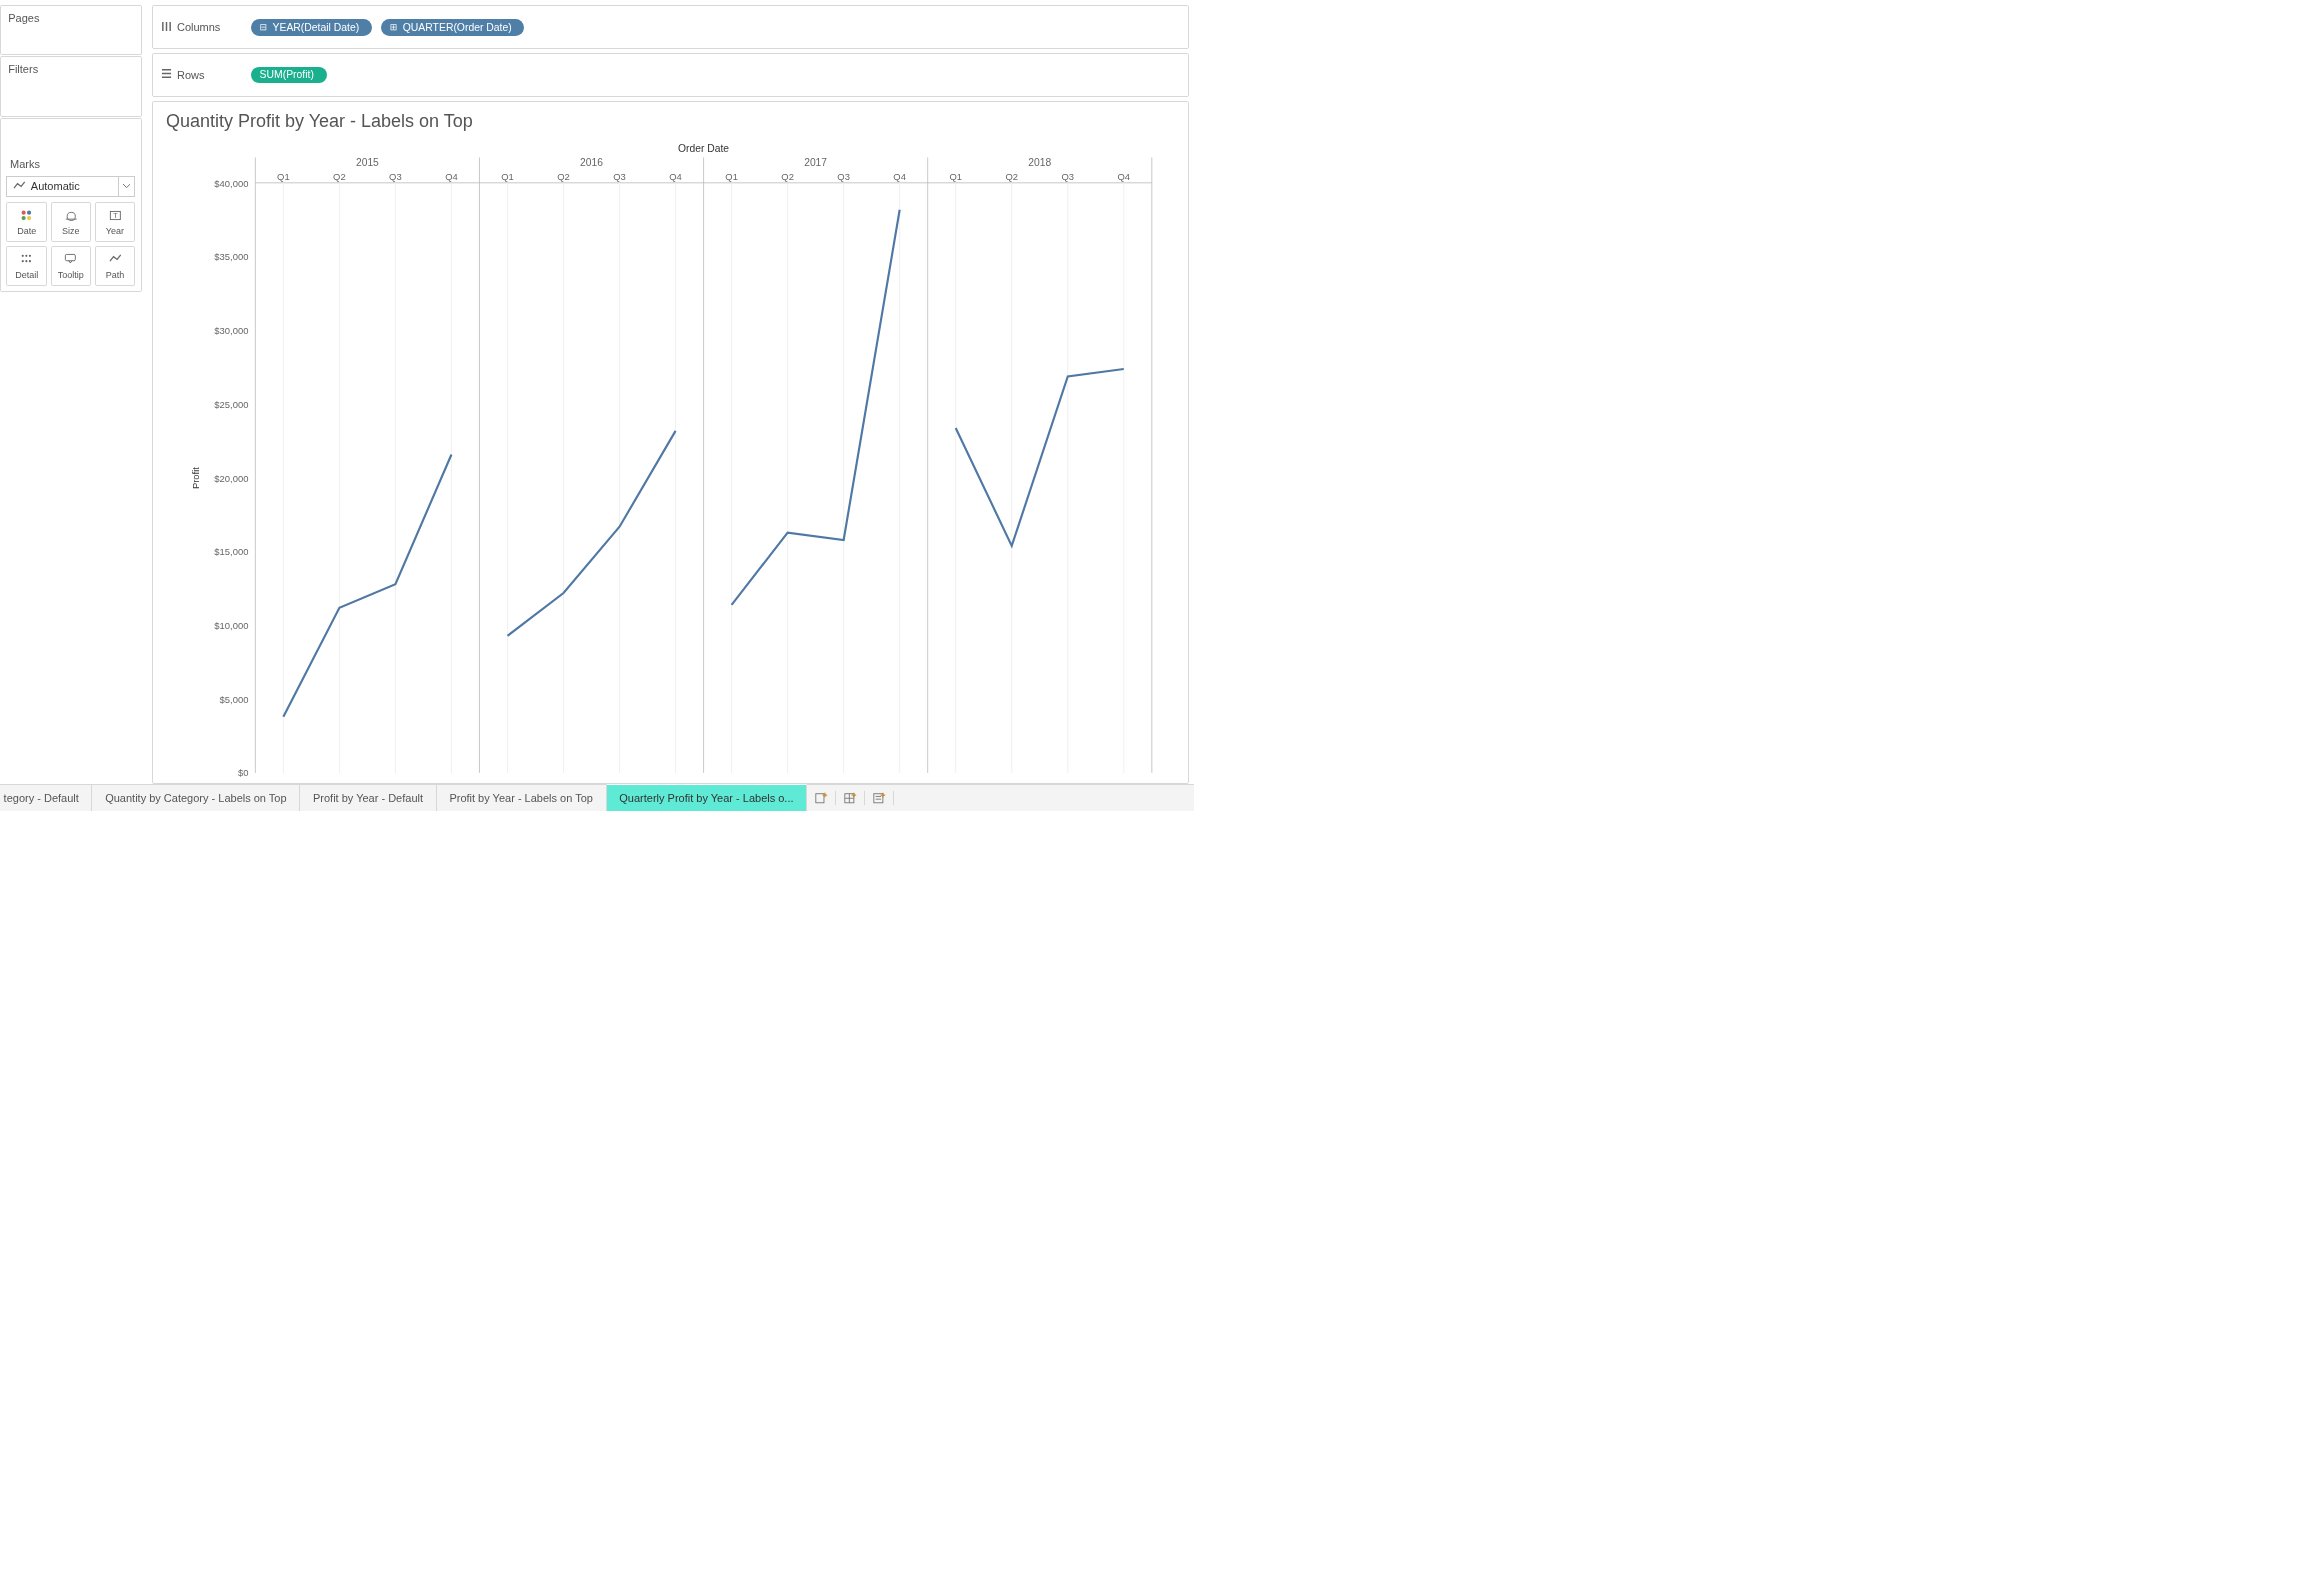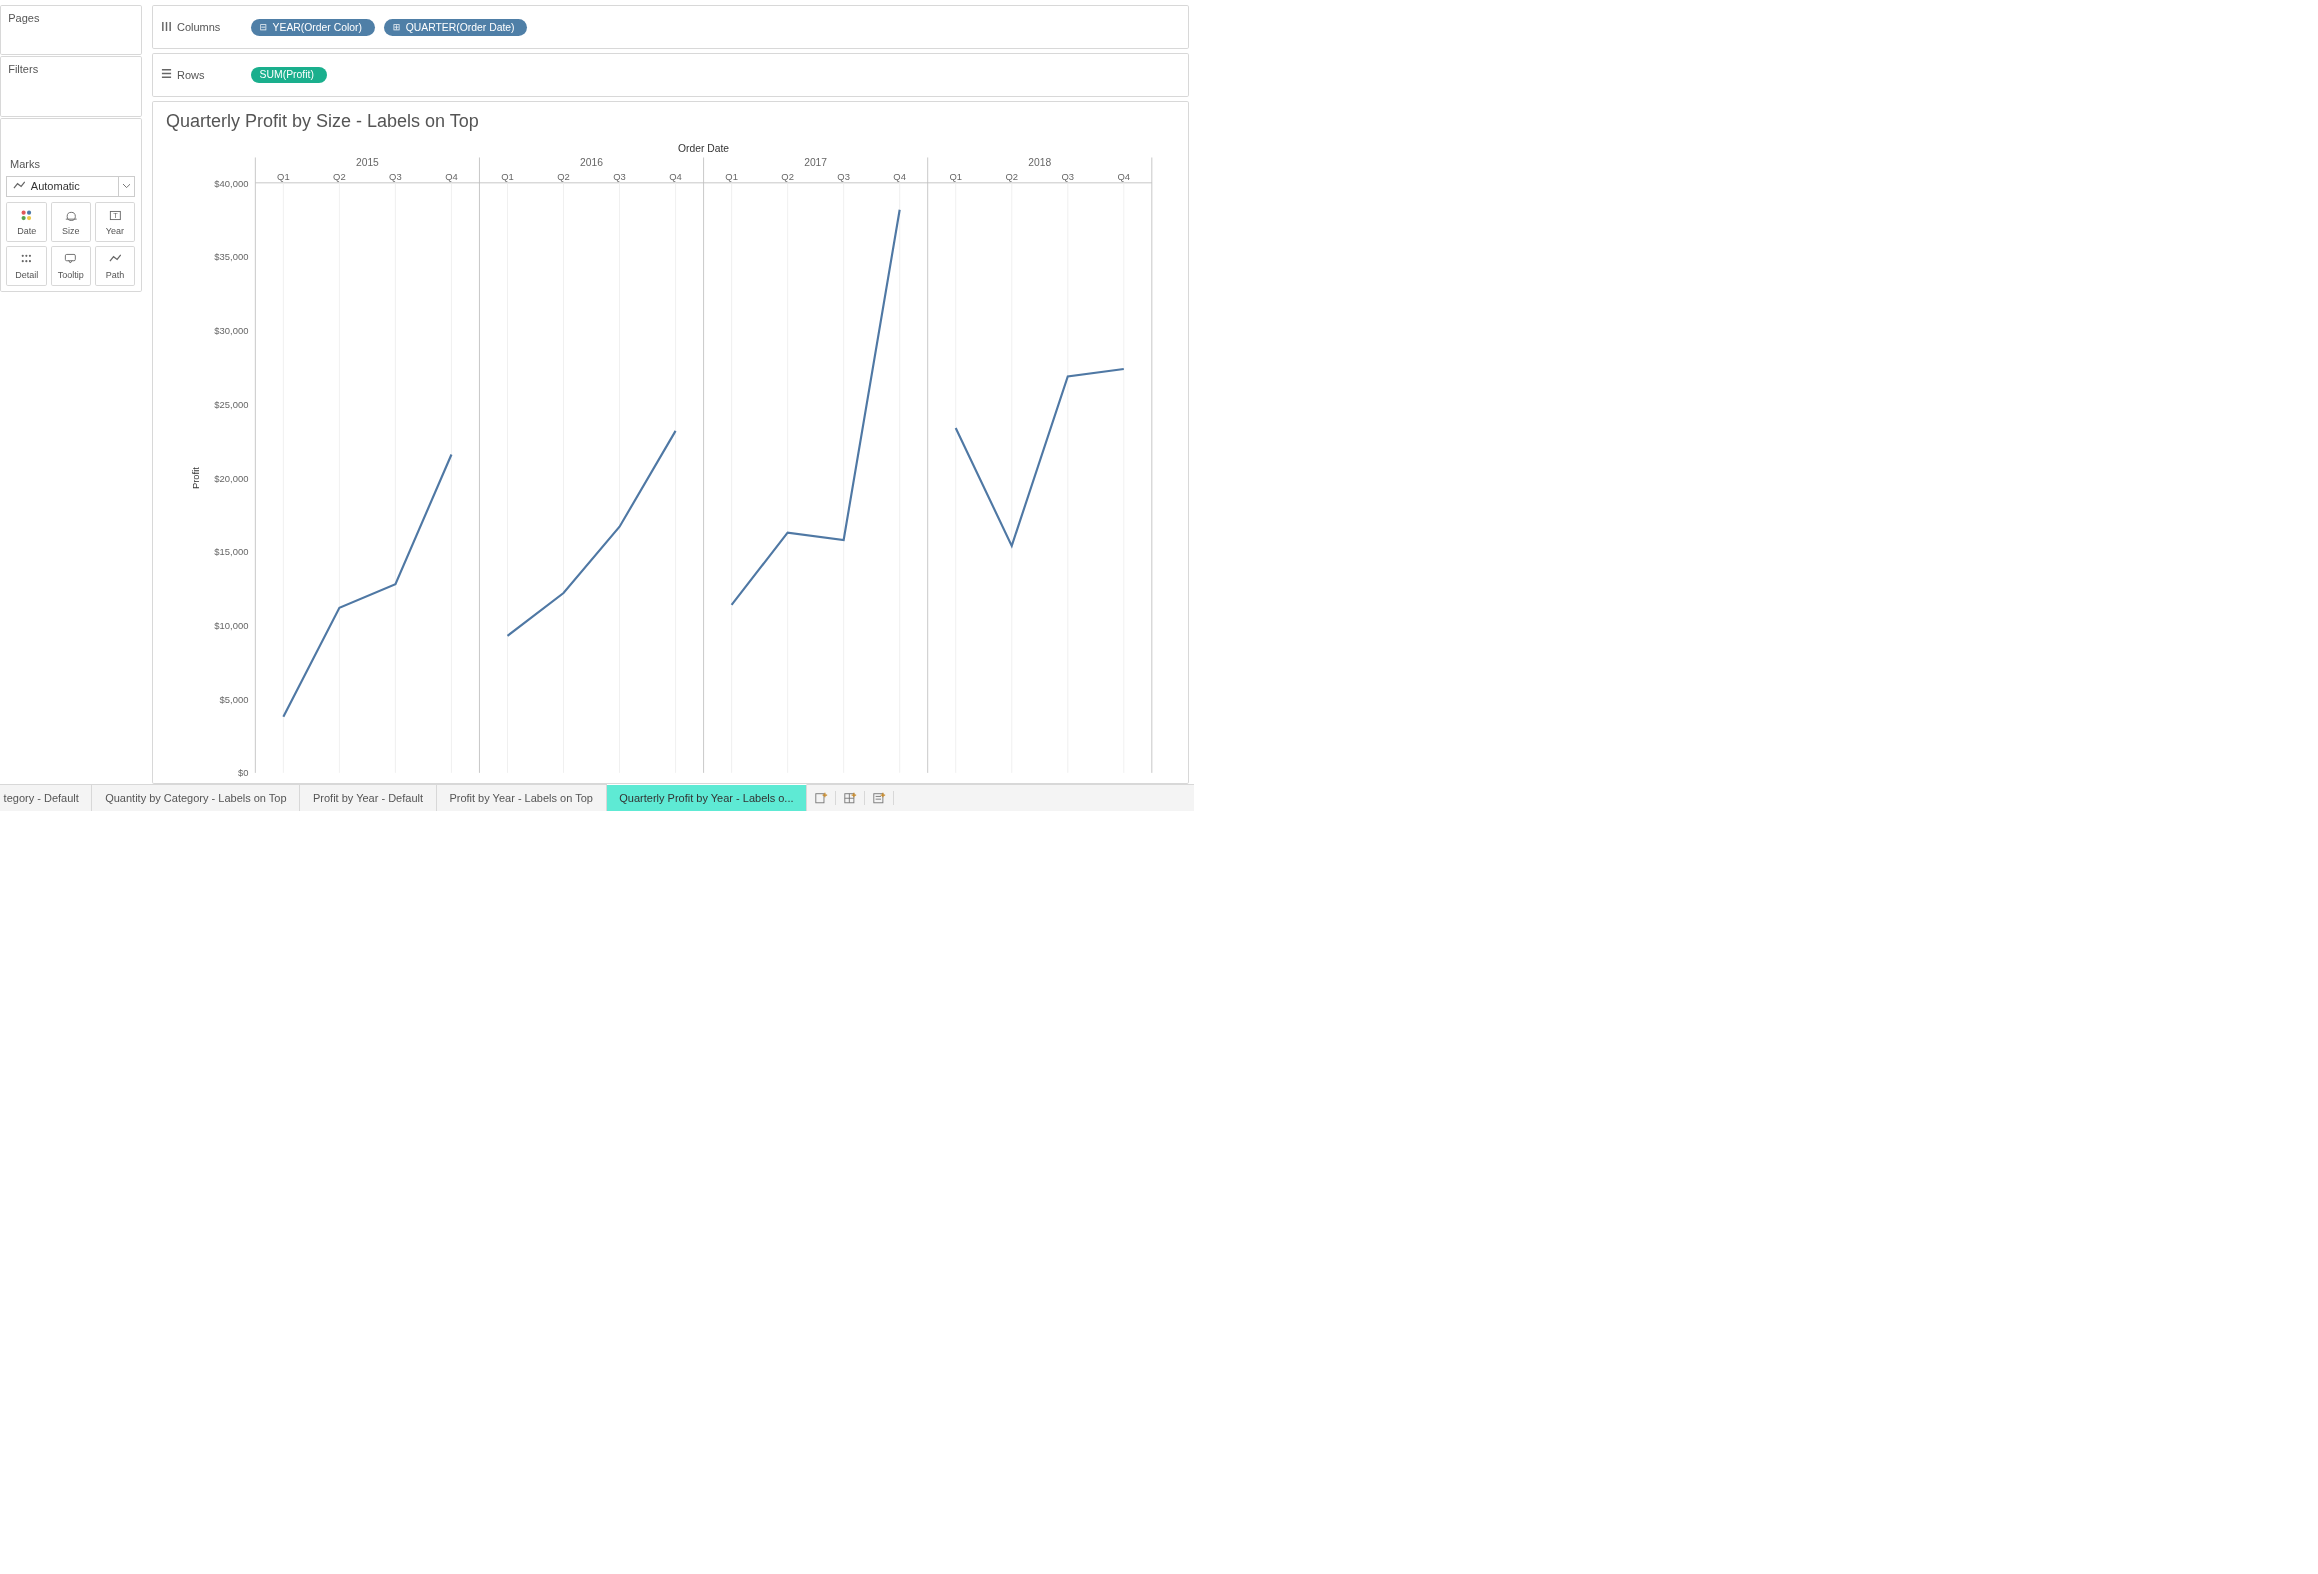--- a/index.html
+++ b/index.html
@@ -204,21 +204,21 @@
       <div class="shelf-label">
         <span>
           <svg width="11" height="11" viewBox="0 0 12 12">
               <path d="M2 1v10M6 1v10M10 1v10" stroke="#666" stroke-width="1.6"></path>
             </svg>
         </span>
         <span>Columns</span>
       </div>
       <div class="pill blue">
         <span class="pi">⊟</span>
-        <span>YEAR(Order Color)</span>
+        <span>YEAR(Detail Date)</span>
       </div>
       <div class="pill blue">
         <span class="pi">⊞</span>
         <span>QUARTER(Order Date)</span>
       </div>
     </div>
     <div class="shelf-row">
       <div class="shelf-label">
         <span>
           <svg width="11" height="11" viewBox="0 0 12 12">
@@ -226,21 +226,21 @@
             </svg>
         </span>
         <span>Rows</span>
       </div>
       <div class="pill green">
         <span>SUM(Profit)</span>
       </div>
     </div>
 
     <div class="viz-card">
-      <div class="chart-title">Quarterly Profit by Size - Labels on Top</div>
+      <div class="chart-title">Quantity Profit by Year - Labels on Top</div>
       <div class="chart-area">
         <svg id="chart-svg" width="100%" height="100%" viewBox="0 0 1127 740" style="font-size:12px">
             <text x="601.5" y="12" text-anchor="middle" class="col-title">Order Date</text>
             <line x1="80" x2="1123" y1="47.5" y2="47.5" class="top-border"></line>
             <text x="72" y="738" text-anchor="end" class="axis-tick">$0</text>
             <text x="72" y="652.25" text-anchor="end" class="axis-tick">$5,000</text>
             <text x="72" y="566.5" text-anchor="end" class="axis-tick">$10,000</text>
             <text x="72" y="480.75" text-anchor="end" class="axis-tick">$15,000</text>
             <text x="72" y="395" text-anchor="end" class="axis-tick">$20,000</text>
             <text x="72" y="309.25" text-anchor="end" class="axis-tick">$25,000</text>

